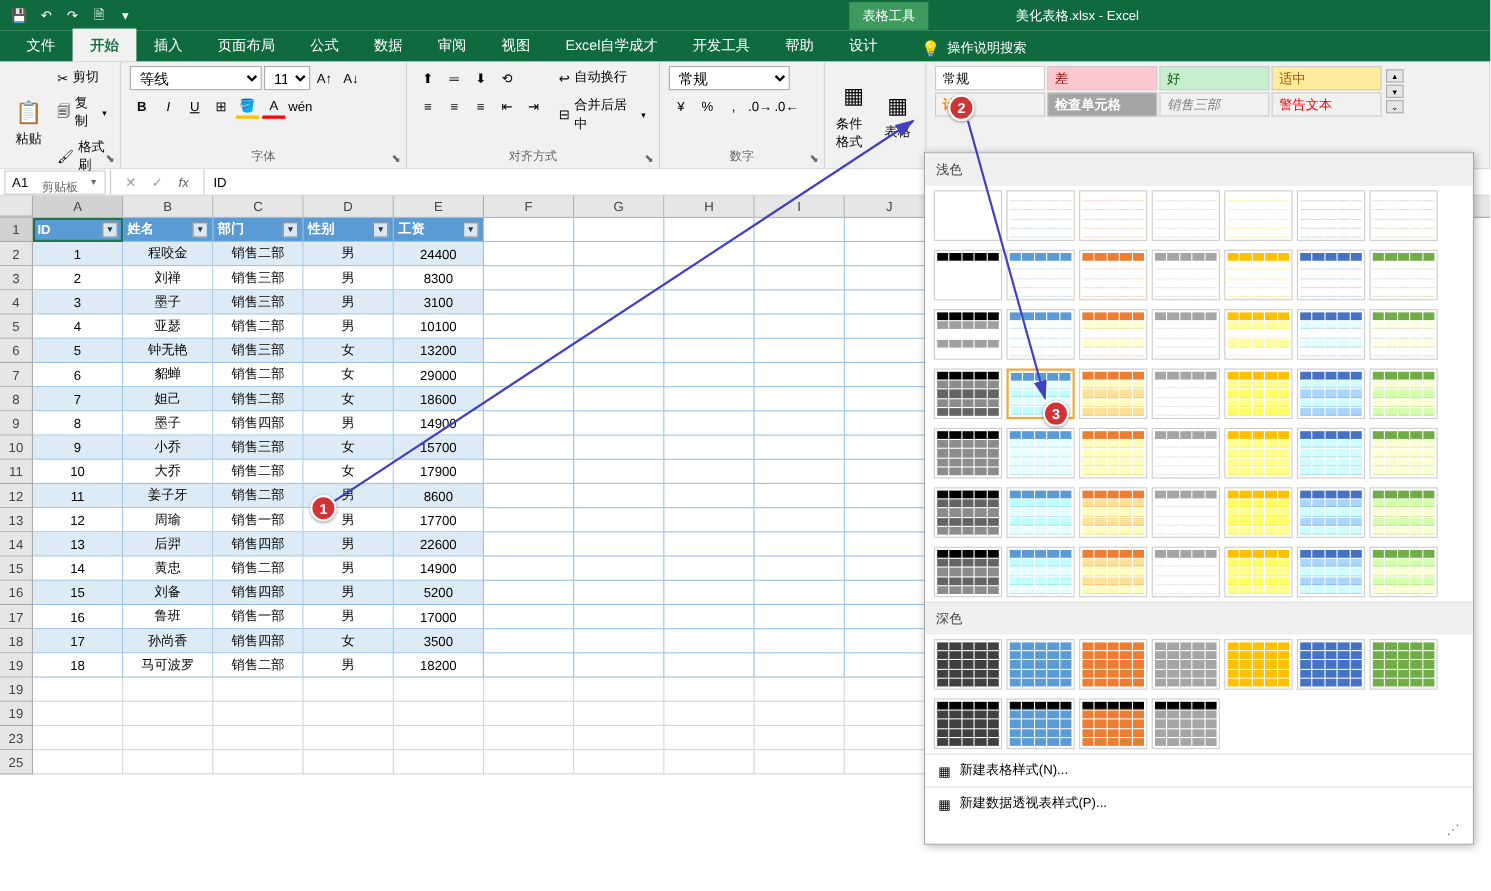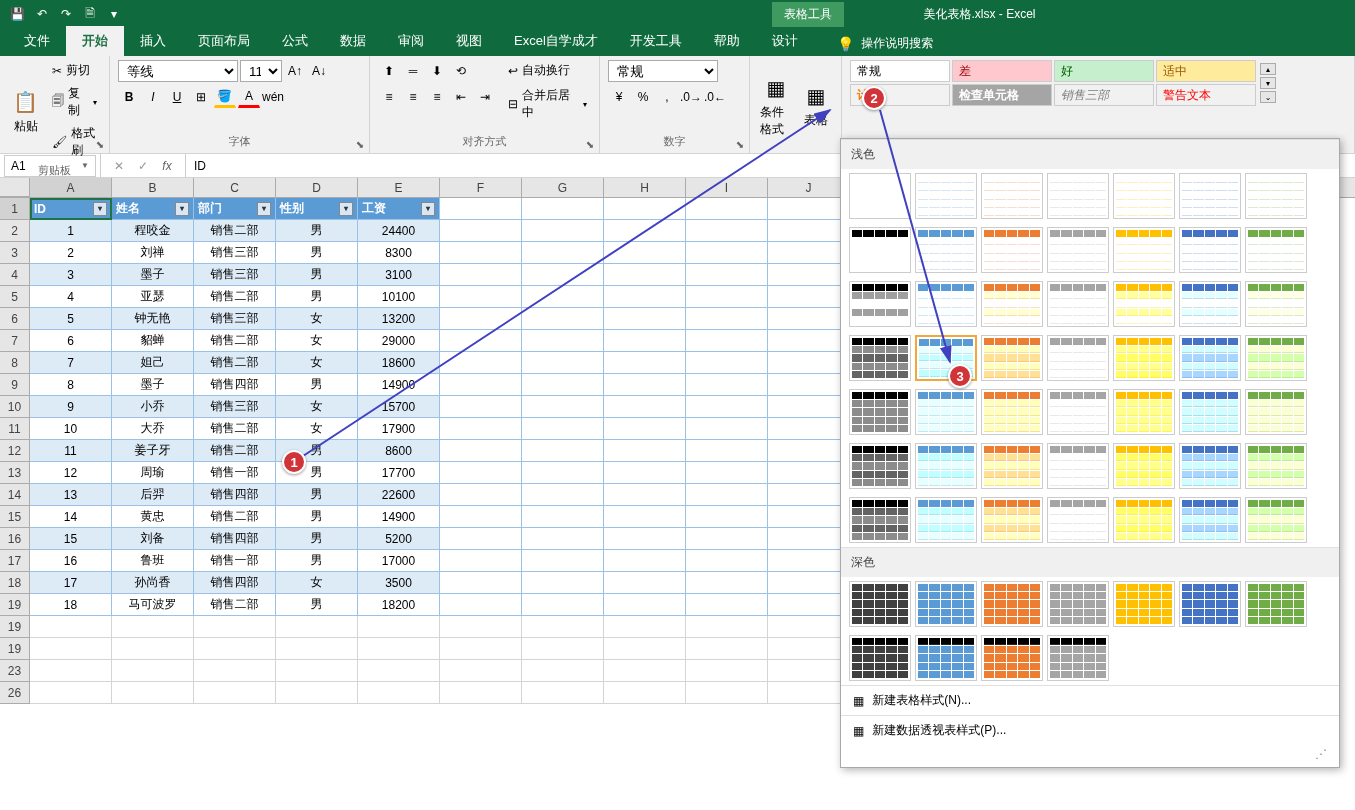--- a/index.html
+++ b/index.html
@@ -588,21 +588,21 @@
         <div class="cell cw-C"></div>
         <div class="cell cw-D"></div>
         <div class="cell cw-E"></div>
         <div class="cell cw-F"></div>
         <div class="cell cw-G"></div>
         <div class="cell cw-H"></div>
         <div class="cell cw-I"></div>
         <div class="cell cw-J"></div>
       </div>
       <div class="row-wrap">
-        <div class="row-h">26</div>
+        <div class="row-h">25</div>
         <div class="cell cw-A"></div>
         <div class="cell cw-B"></div>
         <div class="cell cw-C"></div>
         <div class="cell cw-D"></div>
         <div class="cell cw-E"></div>
         <div class="cell cw-F"></div>
         <div class="cell cw-G"></div>
         <div class="cell cw-H"></div>
         <div class="cell cw-I"></div>
         <div class="cell cw-J"></div>

